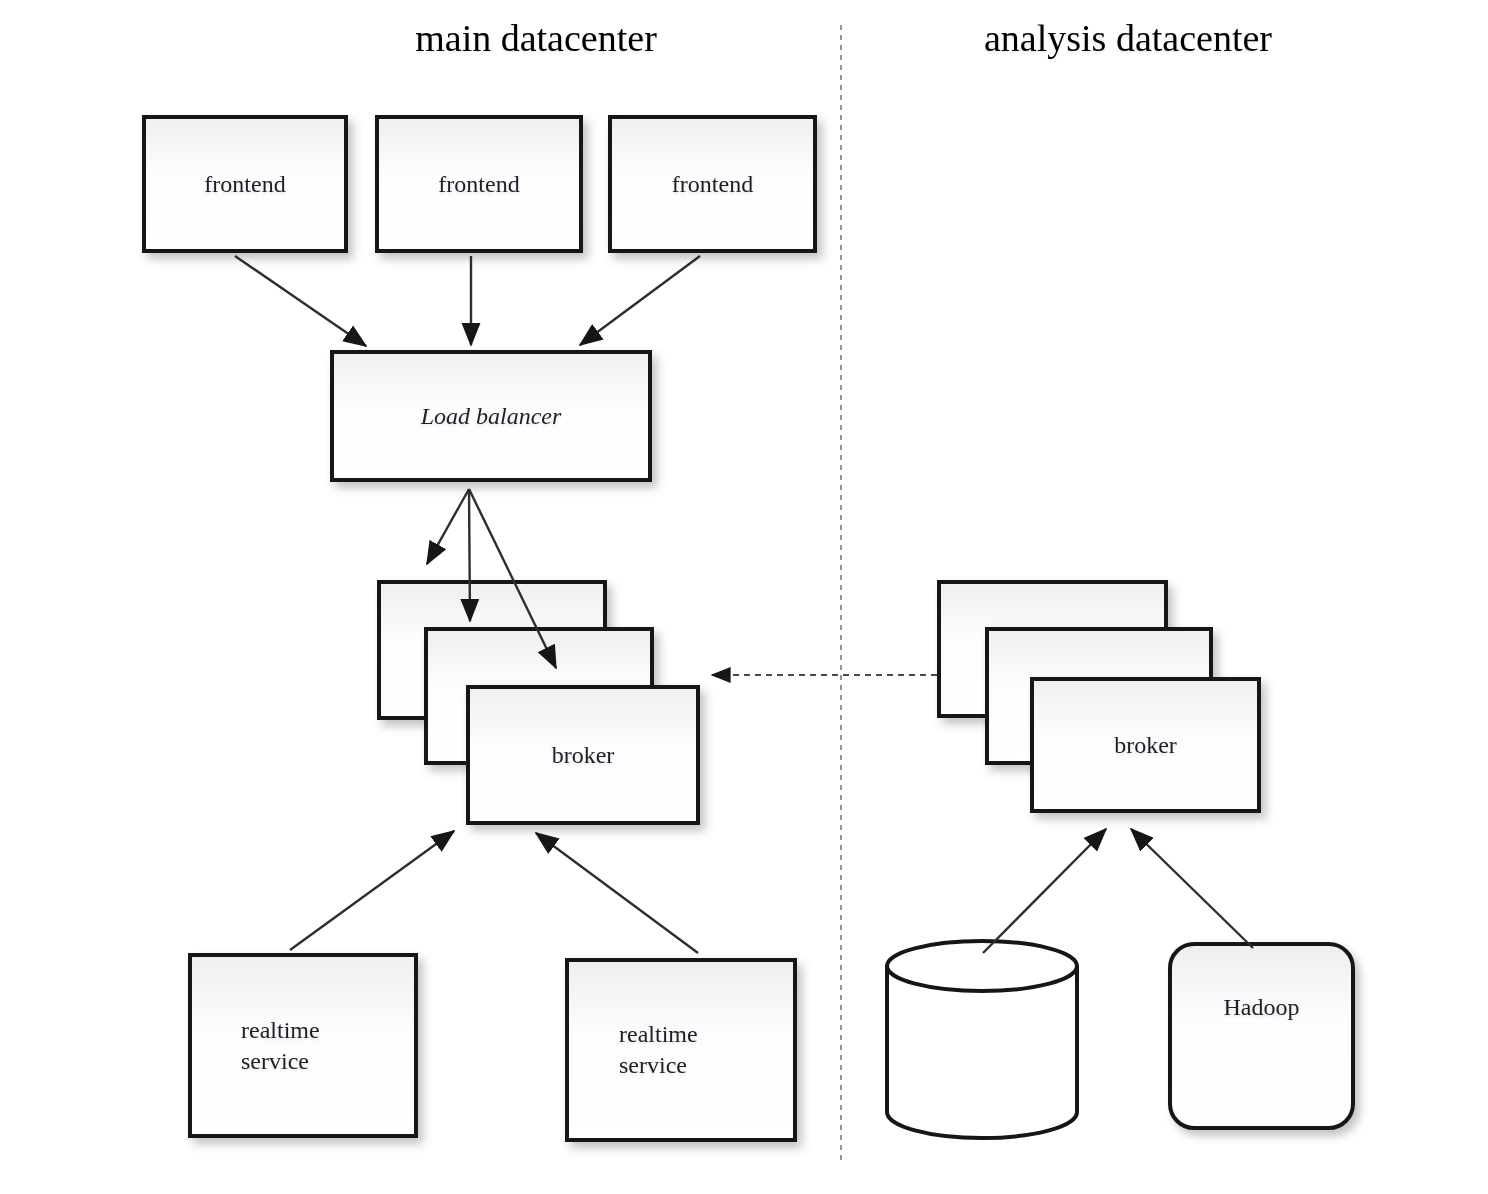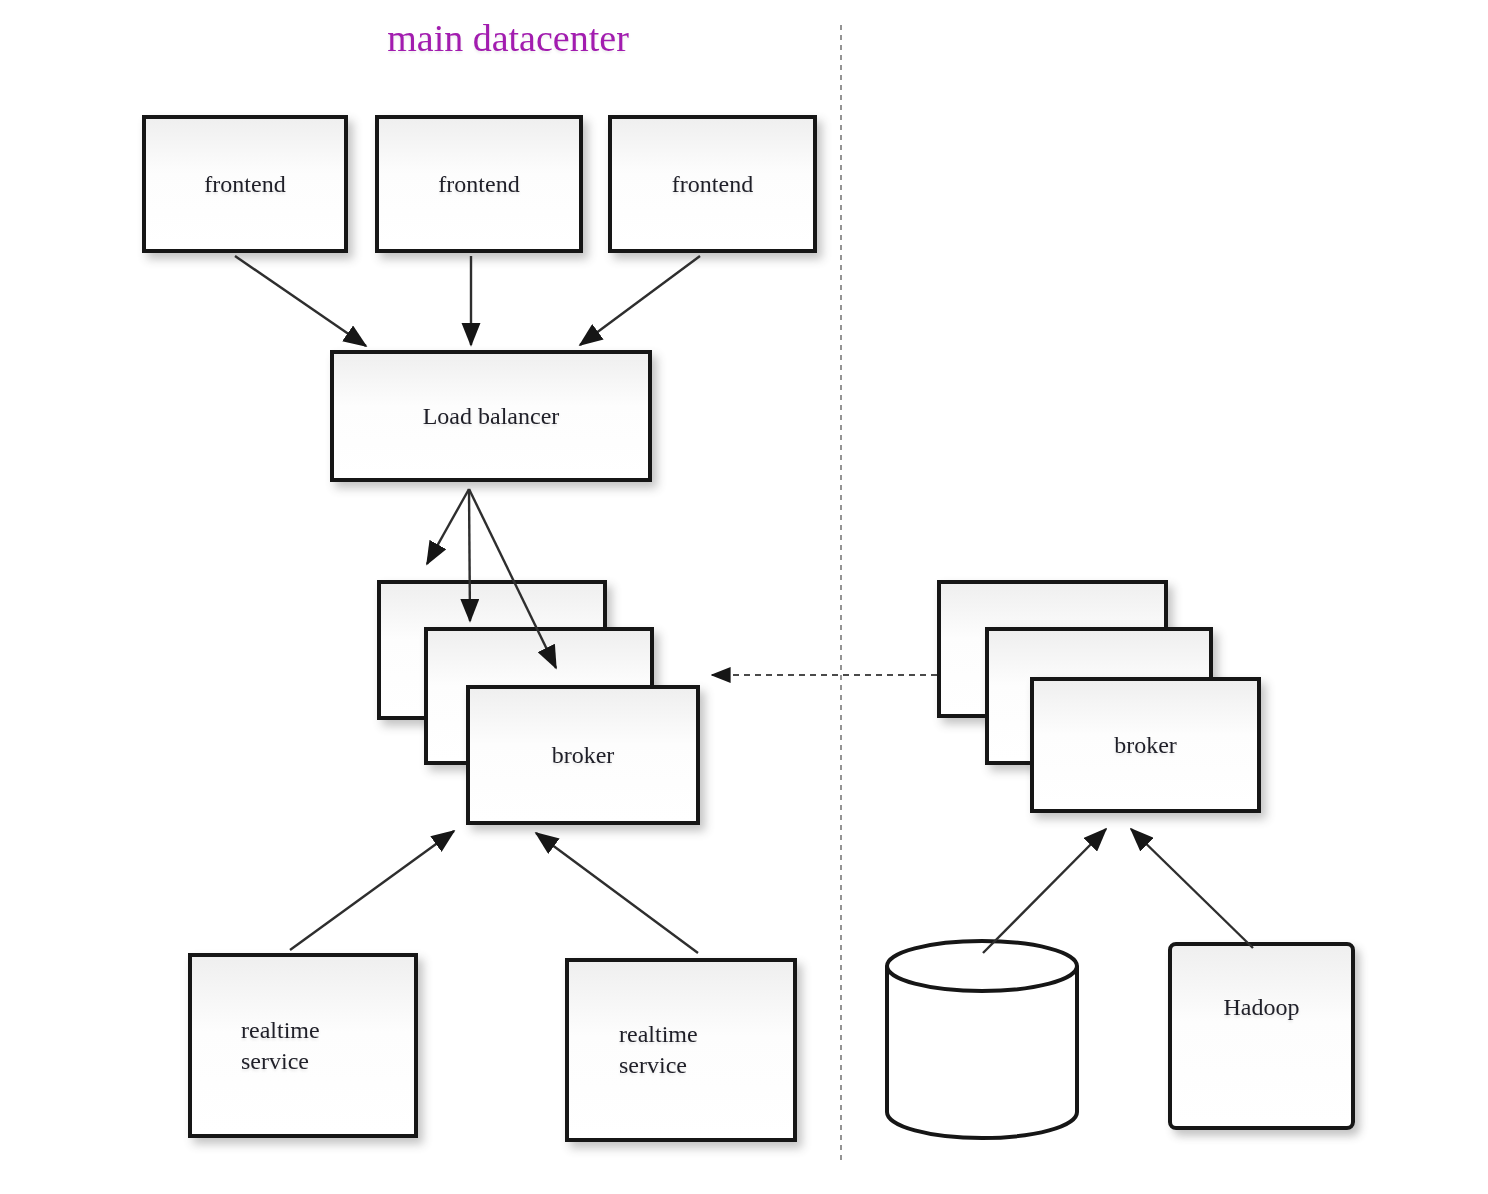--- a/index.html
+++ b/index.html
@@ -9,22 +9,23 @@
     background:#ffffff;
     font-family:"Liberation Serif","DejaVu Serif",serif;
     color:#1f1f28;
     overflow:hidden;
   }
   .section-title{
     position:absolute;
     transform:translateX(-50%);
     font-size:38px;
     white-space:nowrap;
-    color:#a21caf;
+    color:#000000;
     text-shadow:0 2px 3px rgba(0,0,0,0.08);
+    margin-left:28px;
   }
   .node{
     position:absolute;
     box-sizing:border-box;
     border:4px solid #161616;
     background:linear-gradient(180deg,#efefef 0%,#fdfdfd 42%,#ffffff 100%);
     box-shadow:5px 6px 9px rgba(60,60,60,0.30);
     display:flex;
     align-items:center;
     justify-content:center;
@@ -38,21 +39,21 @@
   .realtime{
     justify-content:center;
     text-align:left;
   }
   .realtime .lbl{
     width:150px;
     margin-left:26px;
     line-height:1.28;
   }
   .hadoop{
-    border-radius:8px;
+    border-radius:26px;
     align-items:flex-start;
   }
   .hadoop .lbl{ margin-top:48px; }
   .dwh-label{
     position:absolute;
     display:flex;align-items:center;justify-content:center;
     font-size:38px;
     z-index:4;
     text-shadow:0 2px 3px rgba(0,0,0,0.10);
   }
@@ -60,32 +61,33 @@
     position:absolute;left:0;top:0;z-index:10;
     pointer-events:none;
   }
 </style>
 </head>
 <body>
 
 <div class="canvas">
 
   <div class="section-title" style="left:508px;top:16px;">main datacenter</div>
+  <div class="section-title" style="left:1100px;top:16px;">analysis datacenter</div>
 
   <div class="node" style="left:142px;top:115px;width:206px;height:138px;">
     <span class="lbl">frontend</span>
   </div>
   <div class="node" style="left:375px;top:115px;width:208px;height:138px;">
     <span class="lbl">frontend</span>
   </div>
   <div class="node" style="left:608px;top:115px;width:209px;height:138px;">
     <span class="lbl">frontend</span>
   </div>
 
-  <div class="node" style="left:330px;top:350px;width:322px;height:132px;">
+  <div class="node" style="left:330px;top:350px;width:322px;height:132px;font-style:italic;">
     <span class="lbl">Load balancer</span>
   </div>
 
   <div class="node stack-back" style="left:377px;top:580px;width:230px;height:140px;"></div>
   <div class="node stack-mid" style="left:424px;top:627px;width:230px;height:138px;"></div>
   <div class="node stack-front" style="left:466px;top:685px;width:234px;height:140px;">
     <span class="lbl">broker</span>
   </div>
 
   <div class="node realtime" style="left:188px;top:953px;width:230px;height:185px;">

